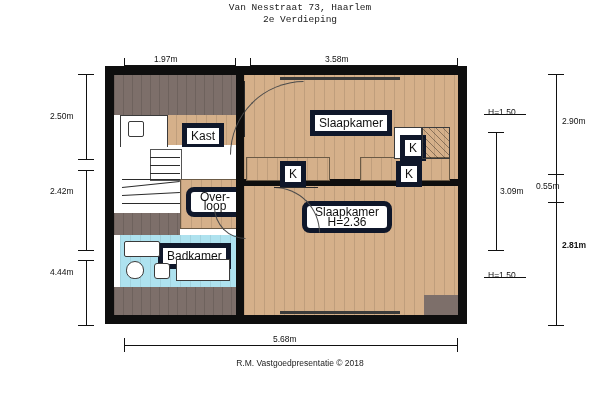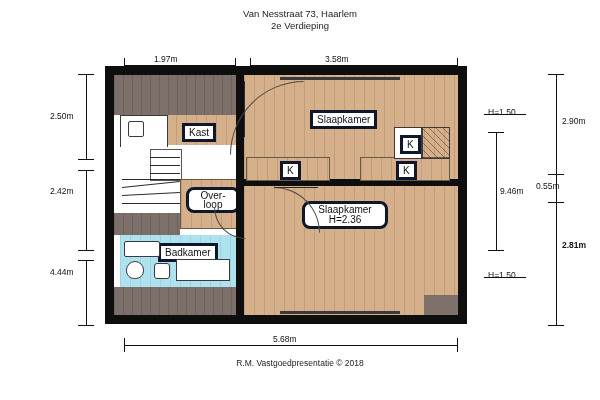--- a/index.html
+++ b/index.html
@@ -6,22 +6,22 @@
   body {
     width:600px; height:400px;
     background:#ffffff;
     font-family:"Liberation Sans", sans-serif;
     color:#1a1a1a;
     position:relative;
     overflow:hidden;
   }
   .abs { position:absolute; }
   .ttl {
-    left:0; top:8px; width:600px; text-align:center;
-    font-size:9.5px; line-height:12px; color:#222;
+    left:0; top:2px; width:600px; text-align:center;
+    font-size:9.5px; line-height:12px; color:#222;font-family:Liberation Mono, monospace;
   }
   .footer {
     left:0; width:600px; text-align:center;
     font-size:8.5px; line-height:11.5px; color:#222;
   }
 
   
   #plan { left:105px; top:66px; width:362px; height:258px; }
   .wall-outer {
     position:absolute; left:0; top:0; width:362px; height:258px;
@@ -53,22 +53,22 @@
       repeating-linear-gradient(90deg, rgba(0,0,0,0.07) 0 1px, rgba(0,0,0,0) 1px 10px),
       #aee2ef;
   }
   .wallblk { position:absolute; background:#0e0e0e; }
   .thinline { position:absolute; background:#2b2b2b; }
 
   .lbl {
     position:absolute; font-size:8px; color:#111; white-space:nowrap;
   }
   .lbl.box {
-    background:#ffffff; border:3px solid #0f172a; padding:1px 4px;
-    font-size:10px;
+    background:#ffffff; border:5px solid #0f172a; padding:1px 4px;
+    font-size:12px;
   }
   .lbl.c { text-align:center;border-radius:8px; }
 
   
   .dimtxt { position:absolute; font-size:8.5px; color:#111; white-space:nowrap; }
   .hline { position:absolute; height:1px; background:#111; }
   .vline { position:absolute; width:1px; background:#111; }
 
   
   .arc {
@@ -125,21 +125,21 @@
 <div class="abs" style="left:470px; top:60px; width:130px; height:270px;">
 
   <div class="dimtxt" style="left:18px; top:47px;">H=1.50</div>
   <div class="hline" style="left:14px; top:54px; width:42px;"></div>
   <div class="dimtxt" style="left:18px; top:210px;">H=1.50</div>
   <div class="hline" style="left:14px; top:217px; width:42px;"></div>
 
   <div class="vline" style="left:26px; top:72px; height:118px;"></div>
   <div class="hline" style="left:18px; top:72px; width:16px;"></div>
   <div class="hline" style="left:18px; top:190px; width:16px;"></div>
-  <div class="dimtxt" style="left:30px; top:126px;">9.46m</div>
+  <div class="dimtxt" style="left:30px; top:126px;">3.09m</div>
 
   <div class="hline" style="left:78px; top:14px; width:16px;"></div>
   <div class="vline" style="left:86px; top:14px; height:100px;"></div>
   <div class="hline" style="left:78px; top:114px; width:16px;"></div>
   <div class="dimtxt" style="left:92px; top:56px;">2.90m</div>
 
   <div class="vline" style="left:86px; top:114px; height:28px;"></div>
   <div class="hline" style="left:78px; top:142px; width:16px;"></div>
   <div class="dimtxt" style="left:66px; top:121px;">0.55m</div>
 

